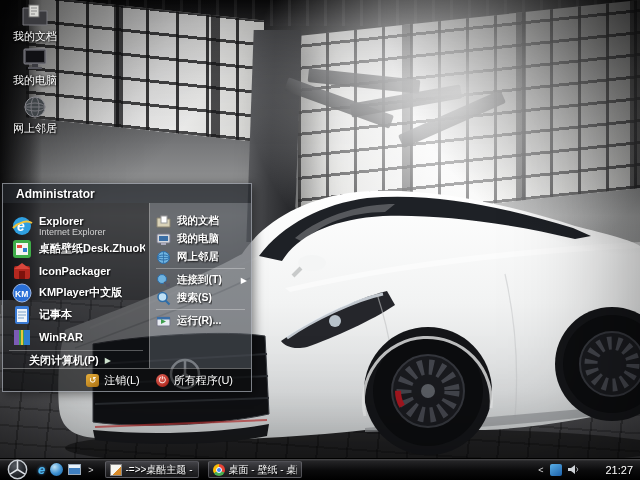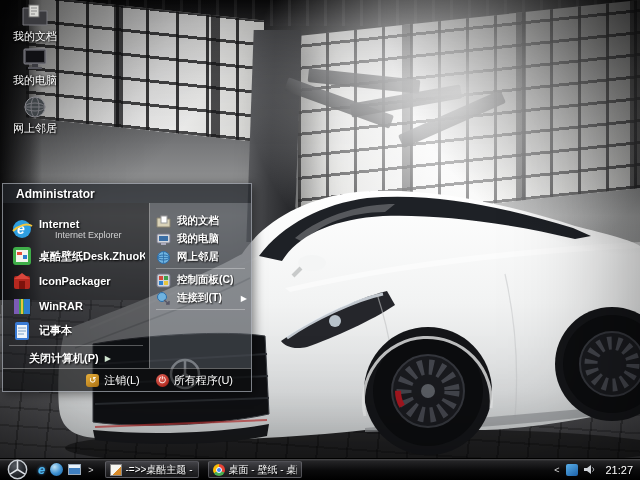--- a/index.html
+++ b/index.html
@@ -39,21 +39,21 @@
   .start-menu{left:2px;top:183px;width:250px;height:209px;display:flex;flex-direction:column;background:rgba(18,20,24,.5);border:1px solid rgba(195,200,210,.6);box-shadow:2px 2px 10px rgba(0,0,0,.5);}
   .sm-header{height:19px;display:flex;align-items:center;padding-left:13px;background:rgba(40,44,52,.45);}
   .sm-user{font-size:12px;font-weight:bold;color:#fff;text-shadow:1px 1px 2px #000;}
   .sm-body{flex:1;display:flex;min-height:0;}
   .sm-left{width:147px;border-right:1px solid rgba(255,255,255,.4);background:rgba(12,13,15,.32);display:flex;flex-direction:column;padding-top:11px;}
   .sm-right{flex:1;background:rgba(145,150,160,.28);padding-top:9px;}
   .sm-item{display:flex;align-items:center;gap:6px;padding:0 4px 0 8px;cursor:pointer;}
   .sm-left .sm-item{height:25px;}
   .sm-ic{width:22px;height:22px;flex:0 0 22px;}
   .sm-lbl{font-size:11px;font-weight:bold;color:#fff;text-shadow:1px 1px 2px #000;white-space:nowrap;overflow:hidden;}
-  .sm-sub{font-size:9px;font-weight:normal;color:rgba(255,255,255,.75);line-height:10px;margin-left:16px;}
+  .sm-sub{font-size:9px;font-weight:normal;color:rgba(255,255,255,.75);line-height:10px;}
   .sm-item.two{height:30px;}
   .sm-spacer{flex:1;}
   .sm-sep{height:1px;background:rgba(255,255,255,.3);margin:2px 6px;}
   .sm-allprog{height:20px;display:flex;align-items:center;justify-content:flex-start;gap:6px;padding-left:26px;cursor:pointer;}
   .sm-allprog .arr{color:#cfe3cf;font-size:8px;}
   .sm-right .sm-item{height:18px;padding-left:6px;}
   .sm-right .sm-ic{width:15px;height:15px;flex:0 0 15px;}
   .sm-right .sm-lbl{font-size:10.5px;}
   .sm-right .arr{margin-left:auto;color:#fff;font-size:8px;}
   .sm-bottom{height:23px;border-top:1px solid rgba(255,255,255,.35);background:rgba(10,10,12,.45);display:flex;align-items:center;justify-content:flex-end;gap:16px;padding-right:18px;}
@@ -71,21 +71,21 @@
   .ql-win{width:13px;height:11px;background:linear-gradient(180deg,#e8f2fa 0 3px,#3f7fc0 3px);border:1px solid #9ab;cursor:pointer;}
   .chev{color:rgba(255,255,255,.85);font-size:9px;cursor:pointer;padding:0 2px;}
   .tb-btn{display:flex;align-items:center;gap:4px;height:17px;width:94px;margin-left:9px;padding:0 4px;border-radius:2px;border:1px solid rgba(130,130,138,.5);background:linear-gradient(180deg,rgba(95,95,102,.55),rgba(28,28,30,.85));cursor:pointer;overflow:hidden;}
   .tb-lbl{font-size:10px;color:#fff;white-space:nowrap;overflow:hidden;text-shadow:1px 1px 1px #000;}
   .tb-doc{width:12px;height:12px;flex:0 0 12px;background:linear-gradient(135deg,#f7f7f2 55%,#d88b2a 55%);border:1px solid #888;}
   .tb-chrome{width:12px;height:12px;flex:0 0 12px;border-radius:50%;background:conic-gradient(#ea4335 0 33%,#4caf50 33% 66%,#fbbc05 66% 100%);position:relative;}
   .tb-chrome::after{content:"";position:absolute;inset:3px;border-radius:50%;background:#4285f4;border:1px solid #fff;}
   .tb-spacer{flex:1;}
   .tray{display:flex;align-items:center;gap:5px;margin-right:7px;}
   .tray-blue{width:12px;height:12px;border-radius:2px;background:linear-gradient(145deg,#5ab0e8,#1b5fa8);cursor:pointer;}
-  .clock{font-size:11px;color:#fff;margin-left:4px;text-shadow:1px 1px 1px #000;}
+  .clock{font-size:11px;color:#fff;margin-left:20px;text-shadow:1px 1px 1px #000;}
   svg{display:block;}
 </style>
 </head>
 <body>
 
 <div class="screen">
 
   <div class="abs bg-base"></div>
   <div class="abs bg-beam-top"></div>
   <div class="abs bg-win-left"></div>
@@ -190,21 +190,21 @@
       <div class="sm-left">
         <div class="sm-item two">
           <span class="sm-ic">
             <svg width="22" height="22" viewBox="0 0 22 22">
                 <circle cx="11" cy="11" r="9" fill="#2f9fe0"></circle>
                 <text x="6" y="16" font-size="14" font-style="italic" font-weight="bold" fill="#fff">e</text>
                 <path d="M2 13 C8 7 16 5 21 8" stroke="#f3c53c" stroke-width="2" fill="none"></path>
               </svg>
           </span>
           <span>
-            <div class="sm-lbl">Internet</div>
+            <div class="sm-lbl">Explorer</div>
             <div class="sm-sub">Internet Explorer</div>
           </span>
         </div>
         <div class="sm-item">
           <span class="sm-ic">
             <svg width="22" height="22" viewBox="0 0 22 22">
                 <rect x="2" y="2" width="18" height="18" rx="3" fill="#3fae49"></rect>
                 <rect x="5" y="5" width="12" height="12" fill="#f4f4ee"></rect>
                 <rect x="6" y="7" width="5" height="3" fill="#e74c3c"></rect>
                 <rect x="12" y="10" width="4" height="4" fill="#2d7fd0"></rect>
@@ -218,37 +218,47 @@
                 <rect x="3" y="6" width="16" height="13" rx="2" fill="#b5281f"></rect>
                 <path d="M3 9 L11 3 L19 9" fill="#d8463c"></path>
                 <rect x="8" y="11" width="6" height="8" fill="#7d120c"></rect>
               </svg>
           </span>
           <span class="sm-lbl">IconPackager</span>
         </div>
         <div class="sm-item">
           <span class="sm-ic">
             <svg width="22" height="22" viewBox="0 0 22 22">
+                <circle cx="11" cy="11" r="9" fill="#2a6fd6"></circle>
+                <circle cx="11" cy="11" r="9" fill="none" stroke="#9db9e8"></circle>
+                <text x="4" y="14.5" font-size="8.5" font-weight="bold" fill="#fff">KM</text>
+              </svg>
+          </span>
+          <span class="sm-lbl">KMPlayer中文版</span>
+        </div>
+        <div class="sm-item">
+          <span class="sm-ic">
+            <svg width="22" height="22" viewBox="0 0 22 22">
+                <rect x="4" y="2" width="14" height="18" rx="2" fill="#3a7bd5"></rect>
+                <rect x="6" y="5" width="10" height="13" fill="#eef4fb"></rect>
+                <path d="M7 8 h8 M7 11 h8 M7 14 h6" stroke="#7aa0c8" stroke-width="1.2"></path>
+              </svg>
+          </span>
+          <span class="sm-lbl">记事本</span>
+        </div>
+        <div class="sm-item">
+          <span class="sm-ic">
+            <svg width="22" height="22" viewBox="0 0 22 22">
                 <rect x="3" y="4" width="5" height="15" fill="#7b5bb5"></rect>
                 <rect x="8" y="4" width="5" height="15" fill="#3f9e4d"></rect>
                 <rect x="13" y="4" width="6" height="15" fill="#2d7fd0"></rect>
                 <rect x="10" y="4" width="2" height="15" fill="#e8c53c"></rect>
               </svg>
           </span>
           <span class="sm-lbl">WinRAR</span>
-        </div>
-        <div class="sm-item">
-          <span class="sm-ic">
-            <svg width="22" height="22" viewBox="0 0 22 22">
-                <rect x="4" y="2" width="14" height="18" rx="2" fill="#3a7bd5"></rect>
-                <rect x="6" y="5" width="10" height="13" fill="#eef4fb"></rect>
-                <path d="M7 8 h8 M7 11 h8 M7 14 h6" stroke="#7aa0c8" stroke-width="1.2"></path>
-              </svg>
-          </span>
-          <span class="sm-lbl">记事本</span>
         </div>
         <div class="sm-spacer"></div>
         <div class="sm-sep"></div>
         <div class="sm-allprog">
           <span class="sm-lbl">关闭计算机(P)</span>
           <span class="arr">▶</span>
         </div>
       </div>
       <div class="sm-right">
         <div class="sm-item">
@@ -277,40 +287,47 @@
                 <ellipse cx="7.5" cy="7.5" rx="6" ry="2.5" fill="none" stroke="#2d6da8"></ellipse>
                 <path d="M1.5 7.5 h12 M7.5 1.5 v12" stroke="#2d6da8" stroke-width=".8"></path>
               </svg>
           </span>
           <span class="sm-lbl">网上邻居</span>
         </div>
         <div class="sm-sep"></div>
         <div class="sm-item">
           <span class="sm-ic">
             <svg width="15" height="15" viewBox="0 0 15 15">
-                <rect x="1" y="1" width="13" height="13" rx="2" fill="#cfd4da" stroke="#778"></rect>
-                <rect x="3" y="3" width="4" height="4" fill="#d04b3c"></rect>
-                <rect x="8" y="3" width="4" height="4" fill="#3f9e4d"></rect>
-                <rect x="3" y="8" width="4" height="4" fill="#2d7fd0"></rect>
-                <rect x="8" y="8" width="4" height="4" fill="#e8c53c"></rect>
-              </svg>
-          </span>
-          <span class="sm-lbl">控制面板(C)</span>
-        </div>
-        <div class="sm-item">
-          <span class="sm-ic">
-            <svg width="15" height="15" viewBox="0 0 15 15">
                 <circle cx="6" cy="6" r="4.5" fill="#6fb3e0" stroke="#2d6da8"></circle>
                 <path d="M8 9 L13 13 M10 13 h3 v-3" stroke="#556" stroke-width="1.4" fill="none"></path>
               </svg>
           </span>
           <span class="sm-lbl">连接到(T)</span>
           <span class="arr">▶</span>
         </div>
+        <div class="sm-item">
+          <span class="sm-ic">
+            <svg width="15" height="15" viewBox="0 0 15 15">
+                <circle cx="6.5" cy="6" r="4.5" fill="#bfe0f5" stroke="#2d6da8" stroke-width="1.5"></circle>
+                <path d="M9.5 9.5 L13.5 13.5" stroke="#2d6da8" stroke-width="2"></path>
+              </svg>
+          </span>
+          <span class="sm-lbl">搜索(S)</span>
+        </div>
         <div class="sm-sep"></div>
+        <div class="sm-item">
+          <span class="sm-ic">
+            <svg width="15" height="15" viewBox="0 0 15 15">
+                <rect x="1" y="3" width="13" height="9" rx="1" fill="#e8ecf2" stroke="#778"></rect>
+                <rect x="1" y="3" width="13" height="2.5" fill="#3a6ea5"></rect>
+                <path d="M5 10 L10 7.5 L5 5 Z" fill="#3f9e4d"></path>
+              </svg>
+          </span>
+          <span class="sm-lbl">运行(R)...</span>
+        </div>
       </div>
     </div>
     <div class="sm-bottom">
       <div class="sm-bbtn">
         <span class="bicon logoff">↺</span>
         <span class="sm-lbl">注销(L)</span>
       </div>
       <div class="sm-bbtn">
         <span class="bicon shutdown">⏻</span>
         <span class="sm-lbl">所有程序(U)</span>

